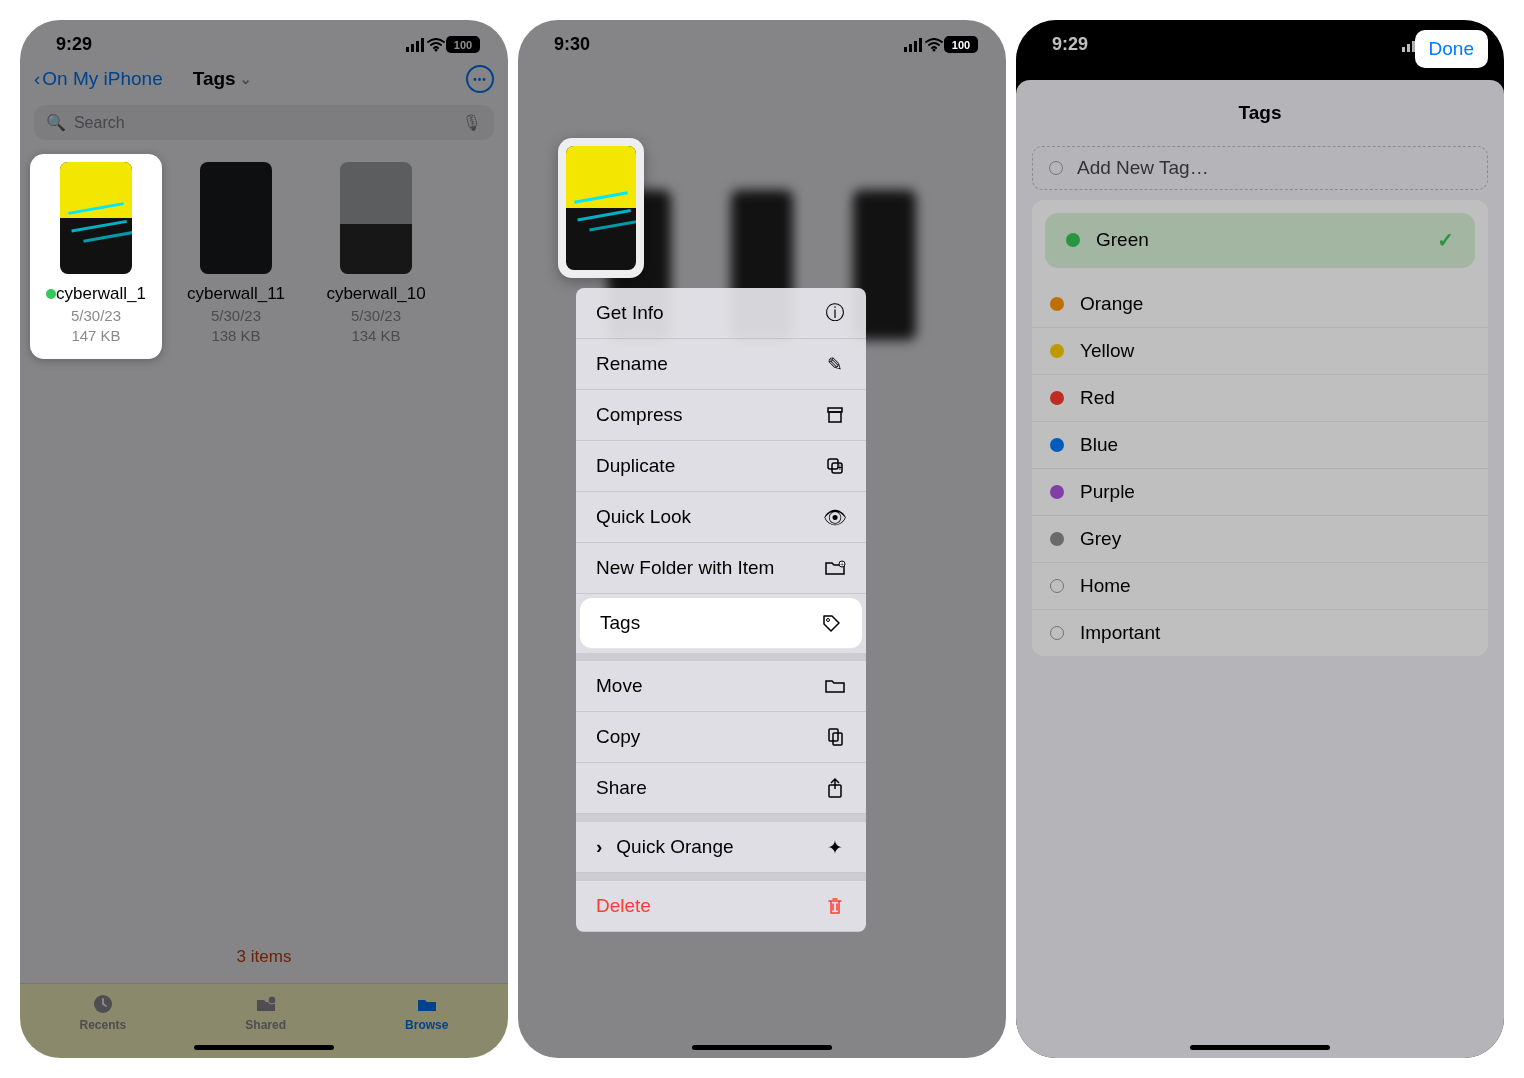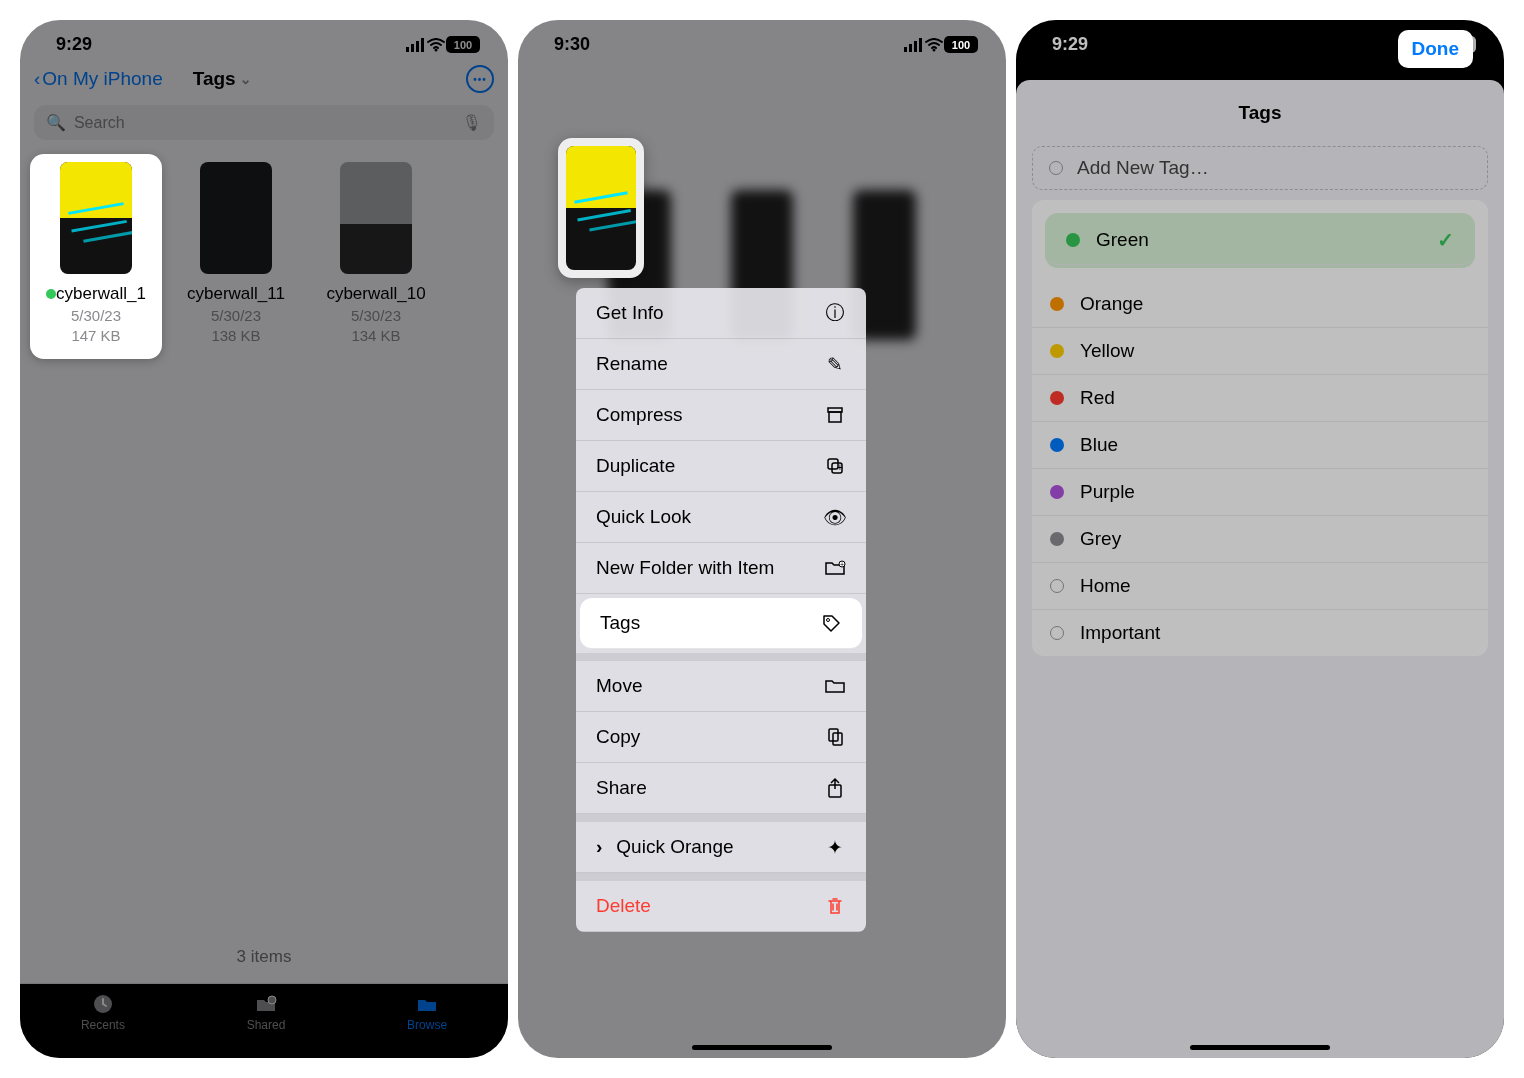--- a/index.html
+++ b/index.html
@@ -24,22 +24,22 @@
   .thumb { width:72px; height:112px; border-radius:8px; background:#111; position:relative; overflow:hidden; }
   .thumb.y::before { content:""; position:absolute; top:0; left:0; right:0; height:50%; background:#f3e600; }
   .thumb.y::after { content:""; position:absolute; left:8px; right:8px; top:40%; height:3px; background:#00e7ff; box-shadow:0 18px 0 #00b0c4, 10px 30px 0 #009aa8; transform:rotate(-10deg); }
   .thumb.dk { background:#181c1f; }
   .thumb.gr { background:#a7aaad; }
   .thumb.gr::before { content:""; position:absolute; top:55%; left:0; right:0; bottom:0; background:#2b2b2b; }
   .fname { margin-top:10px; font-size:17px; display:flex; align-items:center; }
   .dot.green { width:10px; height:10px; border-radius:50%; background:#34c759; display:inline-block; }
   .meta { color:#8a8a8e; font-size:15px; text-align:center; line-height:1.3; margin-top:2px;}
   .highlight-tile { background:#fff; border-radius:14px; padding:8px 6px 14px; margin:-8px -6px -14px; box-shadow:0 2px 10px rgba(0,0,0,.25); position:relative; z-index:5; }
-  .itemscount { text-align:center; color:#737373; font-size:17px; margin-top:auto; margin-bottom:16px; font-weight:500;}
-  .tabbar { display:flex; justify-content:space-around; padding:8px 0 26px; border-top:1px solid #d9d9de; background:#000000; }
+  .itemscount { text-align:center; color:#c2410c; font-size:17px; margin-top:auto; margin-bottom:16px; font-weight:500;}
+  .tabbar { display:flex; justify-content:space-around; padding:8px 0 26px; border-top:1px solid #d9d9de; background:#fef9c3;font-weight:bold; }
   .tab { display:flex; flex-direction:column; align-items:center; gap:2px; color:#8e8e93; font-size:12px; }
   .tab.active { color:#007aff; }
   .tab svg { width:30px; height:24px; }
   .homebar { position:absolute; bottom:8px; left:50%; transform:translateX(-50%); width:140px; height:5px; border-radius:3px; background:#000; z-index:6;}
   
   .phone2 { background:#f2f2f7; }
   .blurmain { position:absolute; inset:0; background:#f2f2f7; filter:blur(6px); }
   .blurthumbs { display:flex; gap:60px; padding:170px 90px; }
   .bt { width:70px; height:150px; background:#222; border-radius:8px; }
   .preview { position:absolute; left:40px; top:118px; width:86px; height:140px; background:#eee; border-radius:14px; padding:8px; z-index:5; box-shadow:0 4px 14px rgba(0,0,0,.3); }
@@ -49,21 +49,21 @@
   .ctxgroup-sep { height:8px; background:rgba(0,0,0,.08); }
   .ctxitem.hl { background:#fff; border-radius:12px; margin:4px; }
   .ctxitem.del { color:#ff3b30; }
   .qa { gap:10px; }
   .qa .chevr { font-weight:700; margin-right:4px;}
   .ico { width:22px; height:22px; display:flex; align-items:center; justify-content:center; }
   
   .phone3 { background:#000; }
   .sheet { position:absolute; left:0; right:0; top:60px; bottom:0; background:#f2f2f7; border-top-left-radius:14px; border-top-right-radius:14px; padding-top:10px; z-index:2;}
   .sheethdr { text-align:center; font-size:19px; font-weight:700; padding:12px 0 16px; position:relative;}
-  .donebtn { position:absolute; right:31px; top:10px; background:#fff; padding:8px 14px; border-radius:10px; color:#007aff; font-size:19px; font-weight:700; box-shadow:0 2px 8px rgba(0,0,0,.25); z-index:6;}
+  .donebtn { position:absolute; right:16px; top:10px; background:#fff; padding:8px 14px; border-radius:10px; color:#007aff; font-size:19px; font-weight:400; box-shadow:0 2px 8px rgba(0,0,0,.25); z-index:6;}
   .addnew { margin:6px 16px; border:1.5px dashed #bcbcc2; border-radius:10px; display:flex; align-items:center; gap:14px; padding:10px 16px; color:#444; font-size:19px; background:#f2f2f7;}
   .addnew .circ { width:14px; height:14px; border:1.5px solid #9a9aa0; border-radius:50%; }
   .taglist { margin:10px 16px 0; background:#fff; border-radius:12px; overflow:hidden;}
   .tagrow { display:flex; align-items:center; gap:16px; padding:12px 18px; border-bottom:1px solid #ededf1; font-size:19px; position:relative;}
   .tagrow:last-child { border-bottom:none;}
   .tagrow.sel { background:#d9f3d8; border-radius:10px; margin:16px; box-shadow:0 0 0 3px #d9f3d8;}
   .tagdot { width:14px; height:14px; border-radius:50%; }
   .tagcirc { width:14px; height:14px; border:1.5px solid #9a9aa0; border-radius:50%; }
   .check { margin-left:auto; color:#34c759; font-size:20px; font-weight:700;}
   .ov3 { position:absolute; inset:0; background:rgba(0,0,0,.25); z-index:4; pointer-events:none; }

